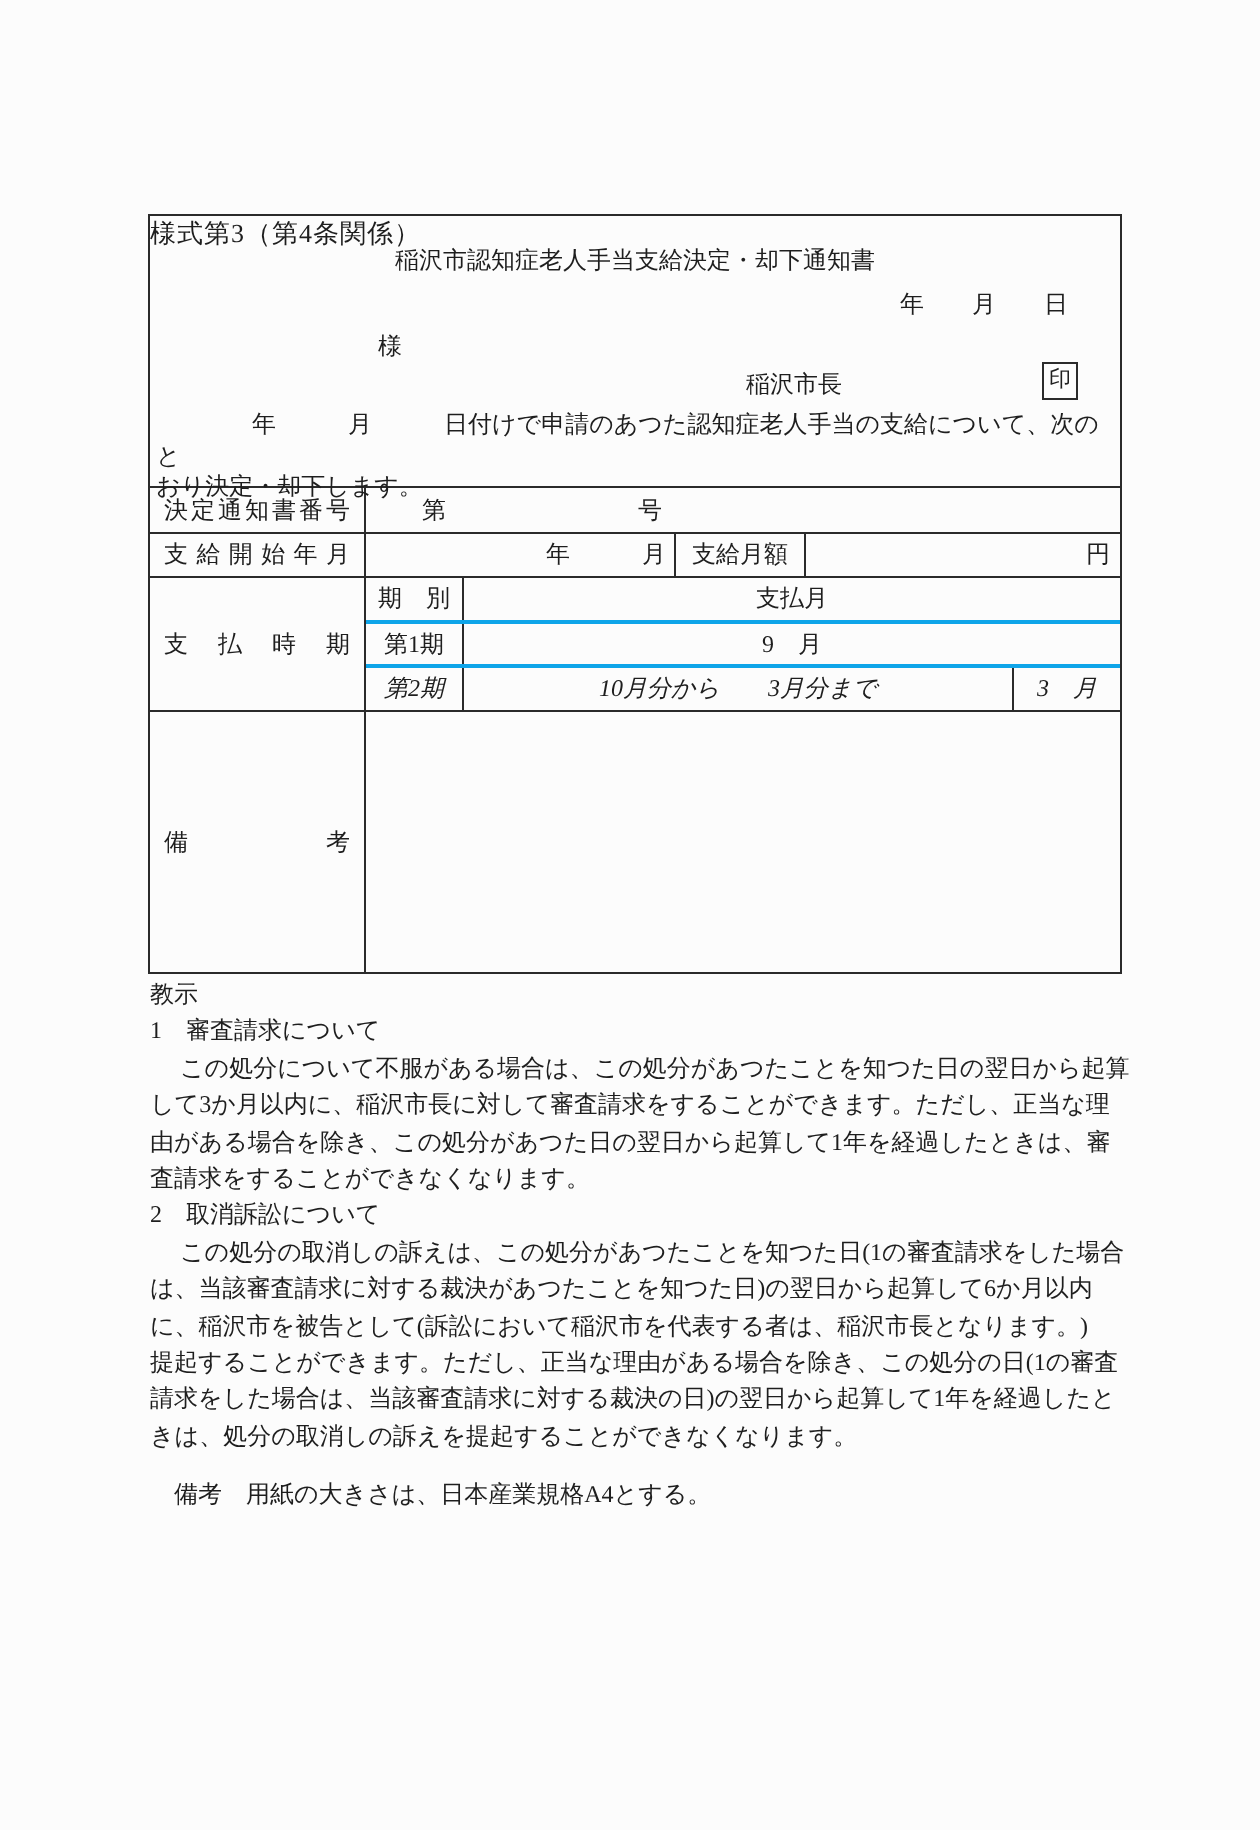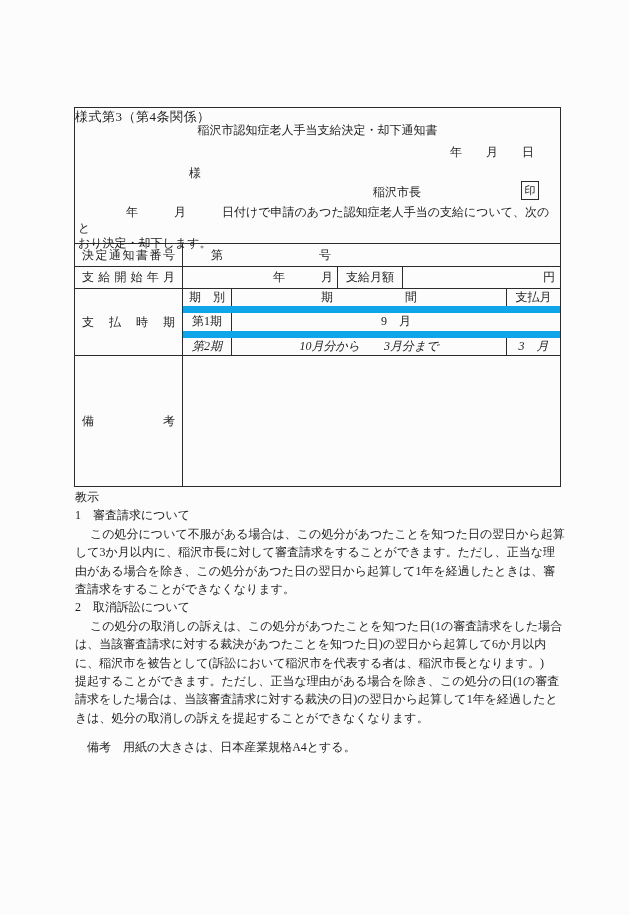--- a/index.html
+++ b/index.html
@@ -34,21 +34,21 @@
   .cell { border-right:1px solid #2b2b2b; display:flex; align-items:center; }
   .cell:last-child { border-right:none; }
   .lblcell { width:108px; padding:0 7px; }
   .lblcell span { display:block; width:100%; text-align:justify; text-align-last:justify; }
   .h23{height:23px} .h22{height:22px} .h67{height:67px} .h54{height:54px}
   .numcell { flex:1; padding-left:28px; }
   .w155 { width:155px; justify-content:flex-end; padding-right:4px; }
   .w65  { width:65px; justify-content:center; }
   .flexr{ flex:1; justify-content:flex-end; padding-right:5px; }
   .subgrid { flex:1; display:flex; flex-direction:column; }
-  .srow { display:flex; flex:1; border-bottom:7px solid #0ea5e9; }
+  .srow { display:flex; flex:1; border-bottom:2px solid #0ea5e9; }
   .srow:last-child { border-bottom:none;font-style:italic; }
   .sc1 { width:49px; border-right:1px solid #2b2b2b; display:flex; align-items:center; justify-content:center; }
   .sc2 { width:275px; border-right:1px solid #2b2b2b; display:flex; align-items:center; justify-content:center; }
   .sc3 { flex:1; display:flex; align-items:center; justify-content:center; }
   .emptycell { flex:1; }
 
   .kyoji { left:75px; top:488px; width:500px; line-height:18.4px; white-space:pre-line; }
   .footnote { left:75px; top:739px; width:500px; }
 </style>
 </head>
@@ -86,21 +86,20 @@
       <div class="cell flexr">円</div>
     </div>
 
     <div class="trow h67">
       <div class="cell lblcell">
           <span>支払時期</span>
         </div>
       <div class="subgrid">
         <div class="srow">
           <div class="sc1">期　別</div>
-          <div class="sc2">期　　　　　　間</div>
           <div class="sc3">支払月</div>
         </div>
         <div class="srow">
           <div class="sc1">第1期</div>
           <div class="sc3">9　月</div>
         </div>
         <div class="srow">
           <div class="sc1">第2期</div>
           <div class="sc2">10月分から　　3月分まで</div>
           <div class="sc3">3　月</div>

